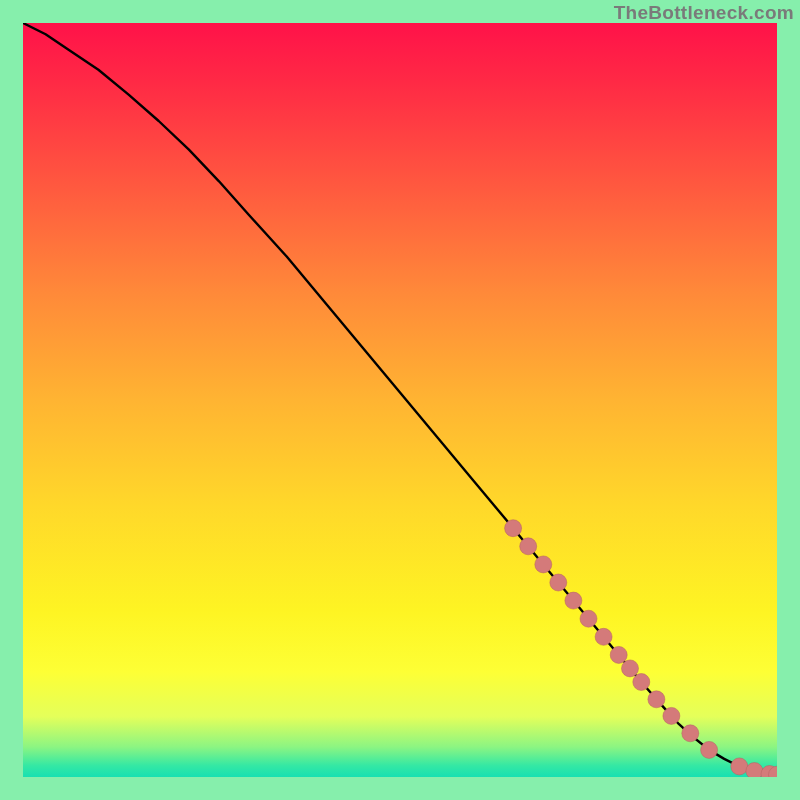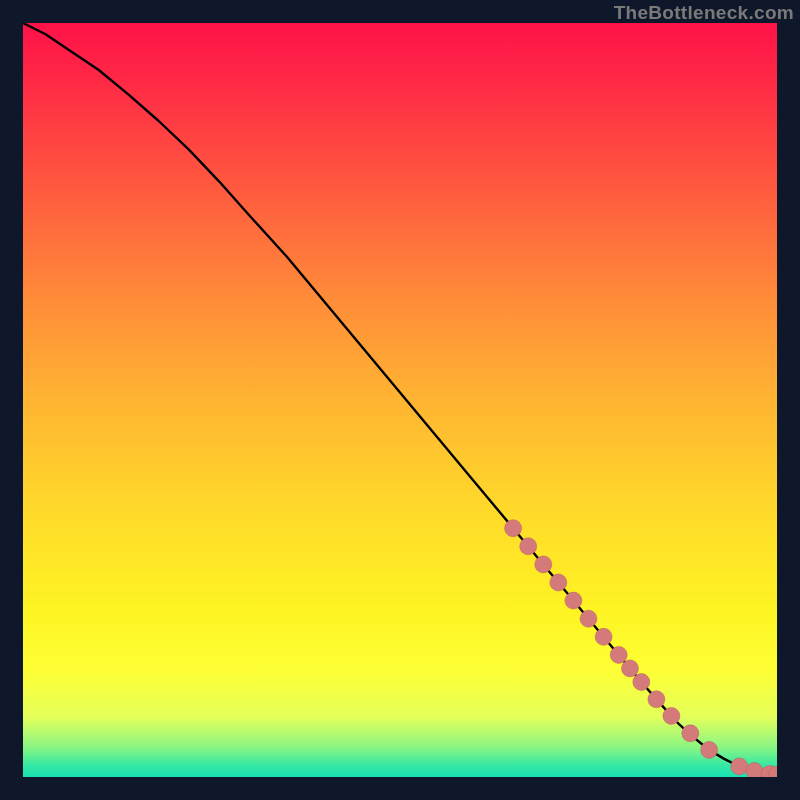--- a/index.html
+++ b/index.html
@@ -7,21 +7,21 @@
     padding: 0;
     width: 800px;
     height: 800px;
     background: #000;
     overflow: hidden;
   }
   .stage {
     position: relative;
     width: 800px;
     height: 800px;
-    background: #0f172a;
+    background: #86efac;
   }
   .plot {
     position: absolute;
     
     left: 23px;
     top: 23px;
     width: 754px;   
     height: 754px;
   }
   .grad {

